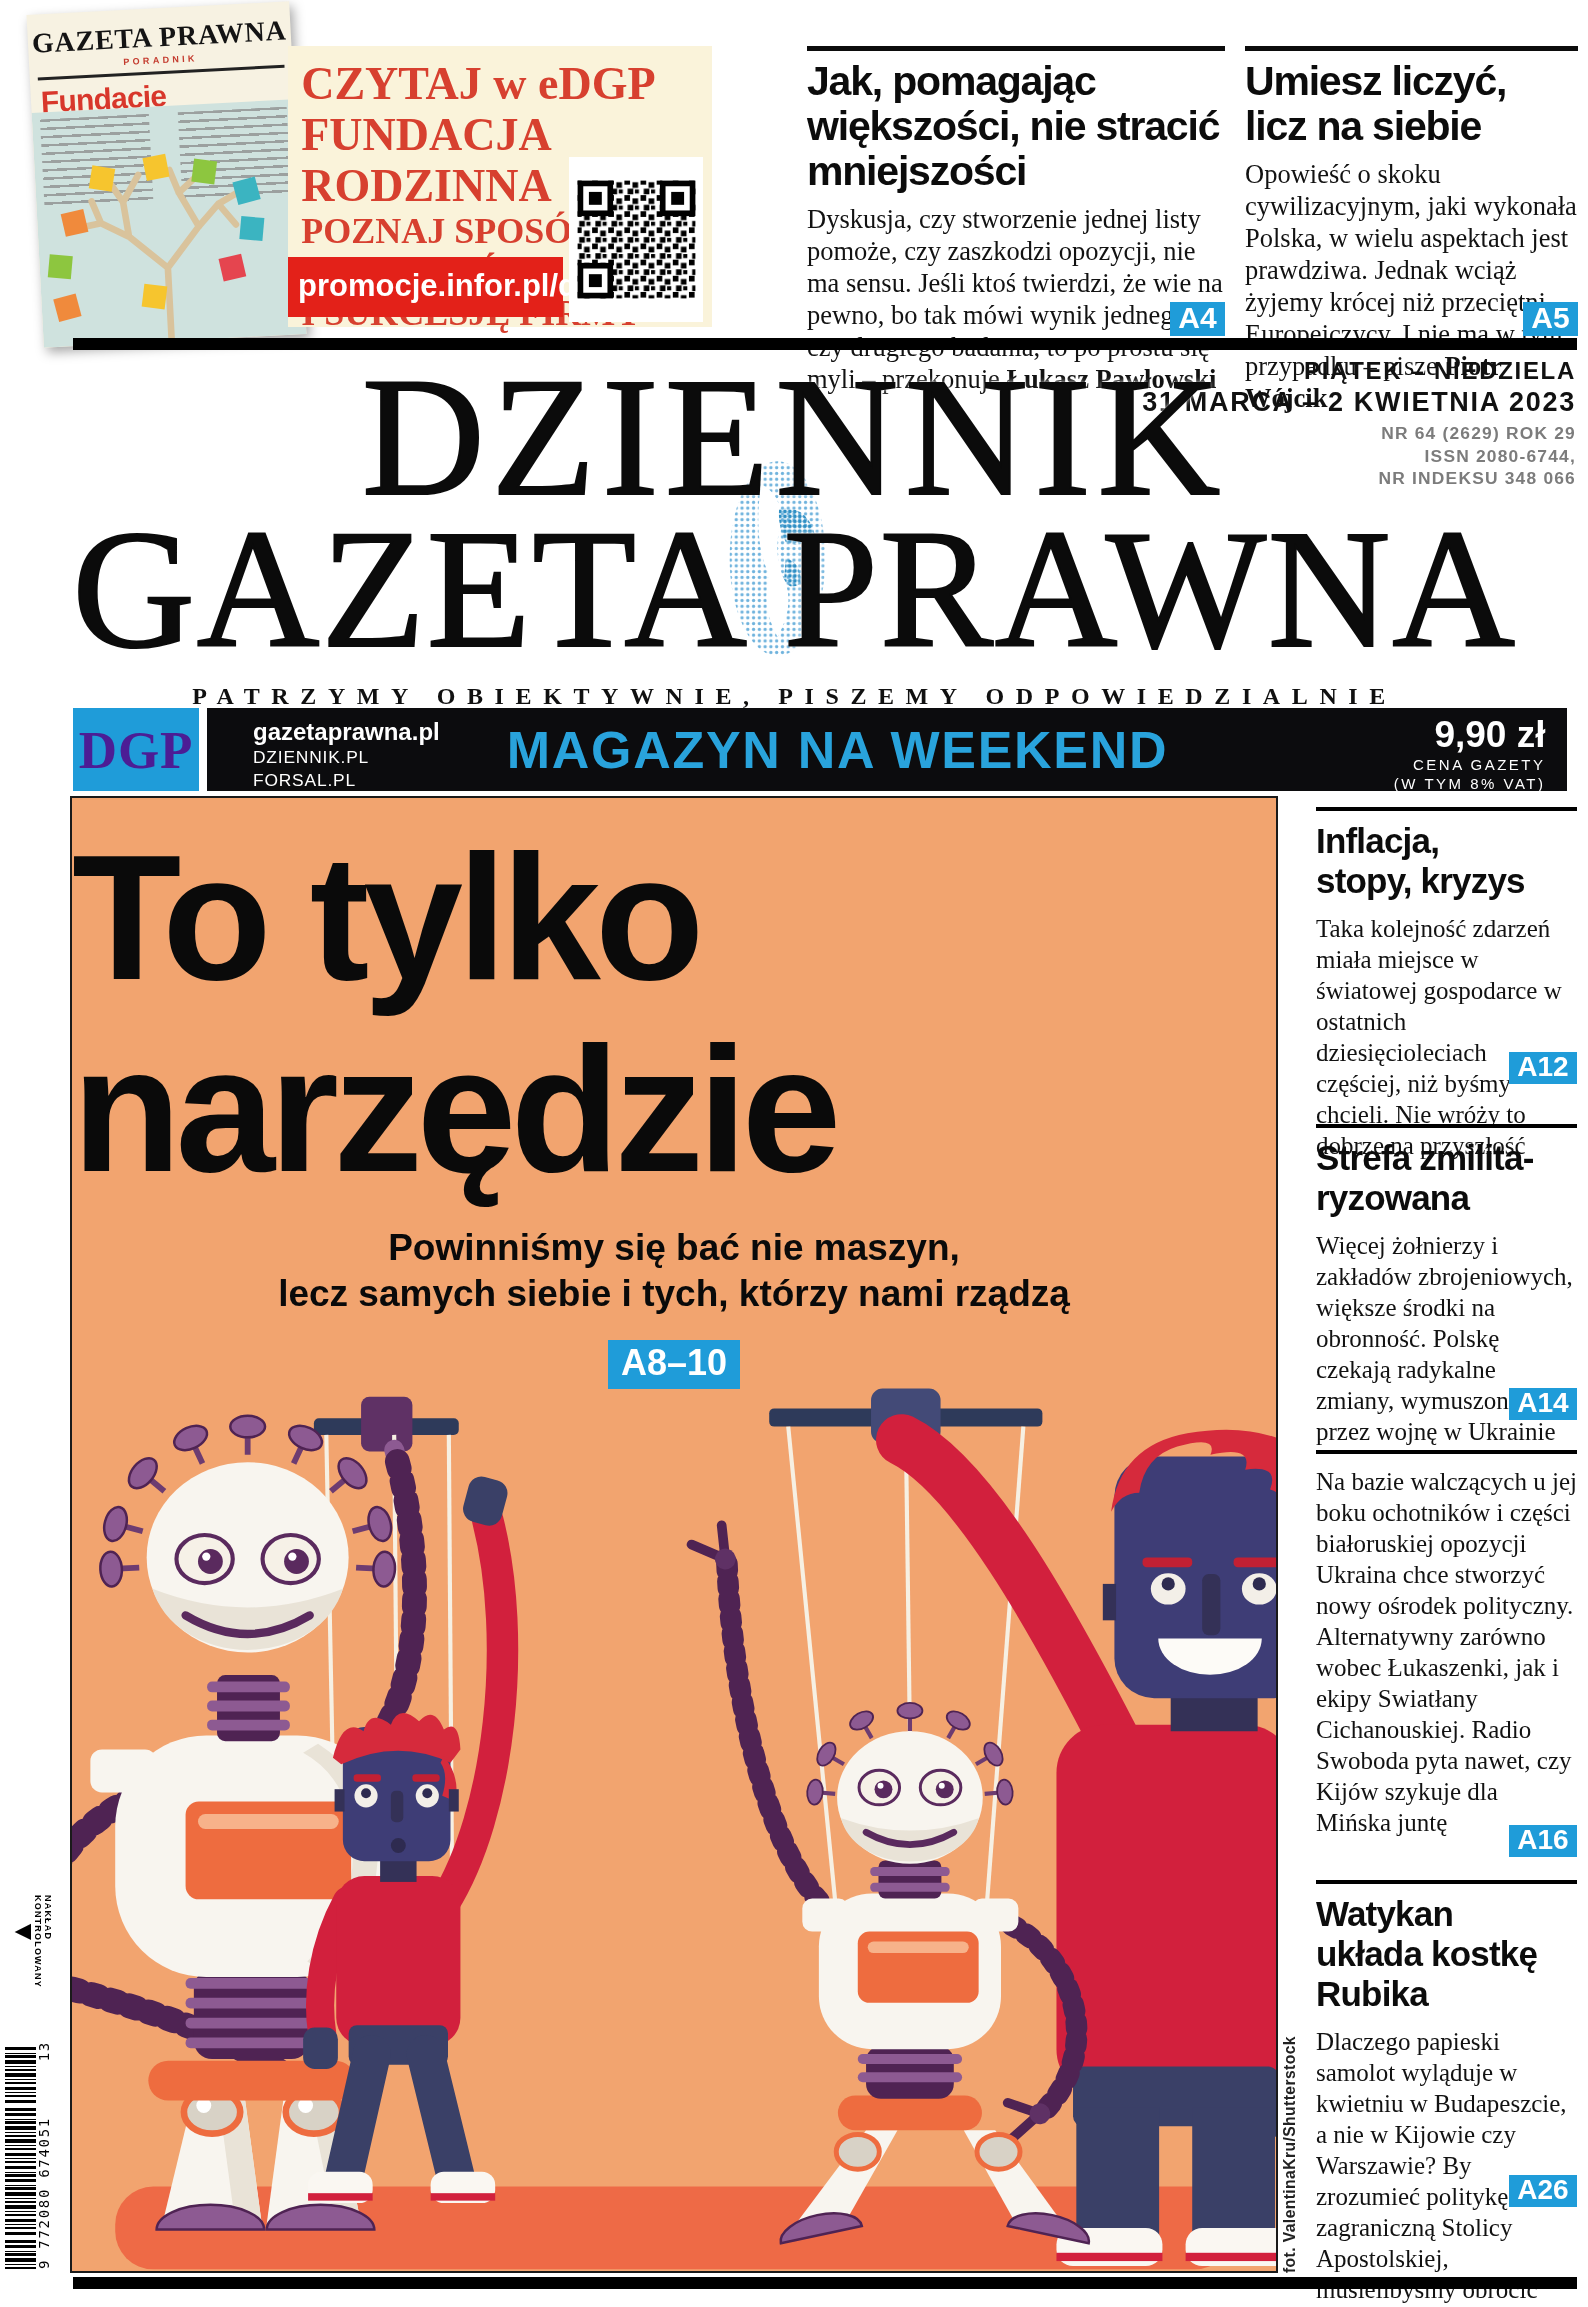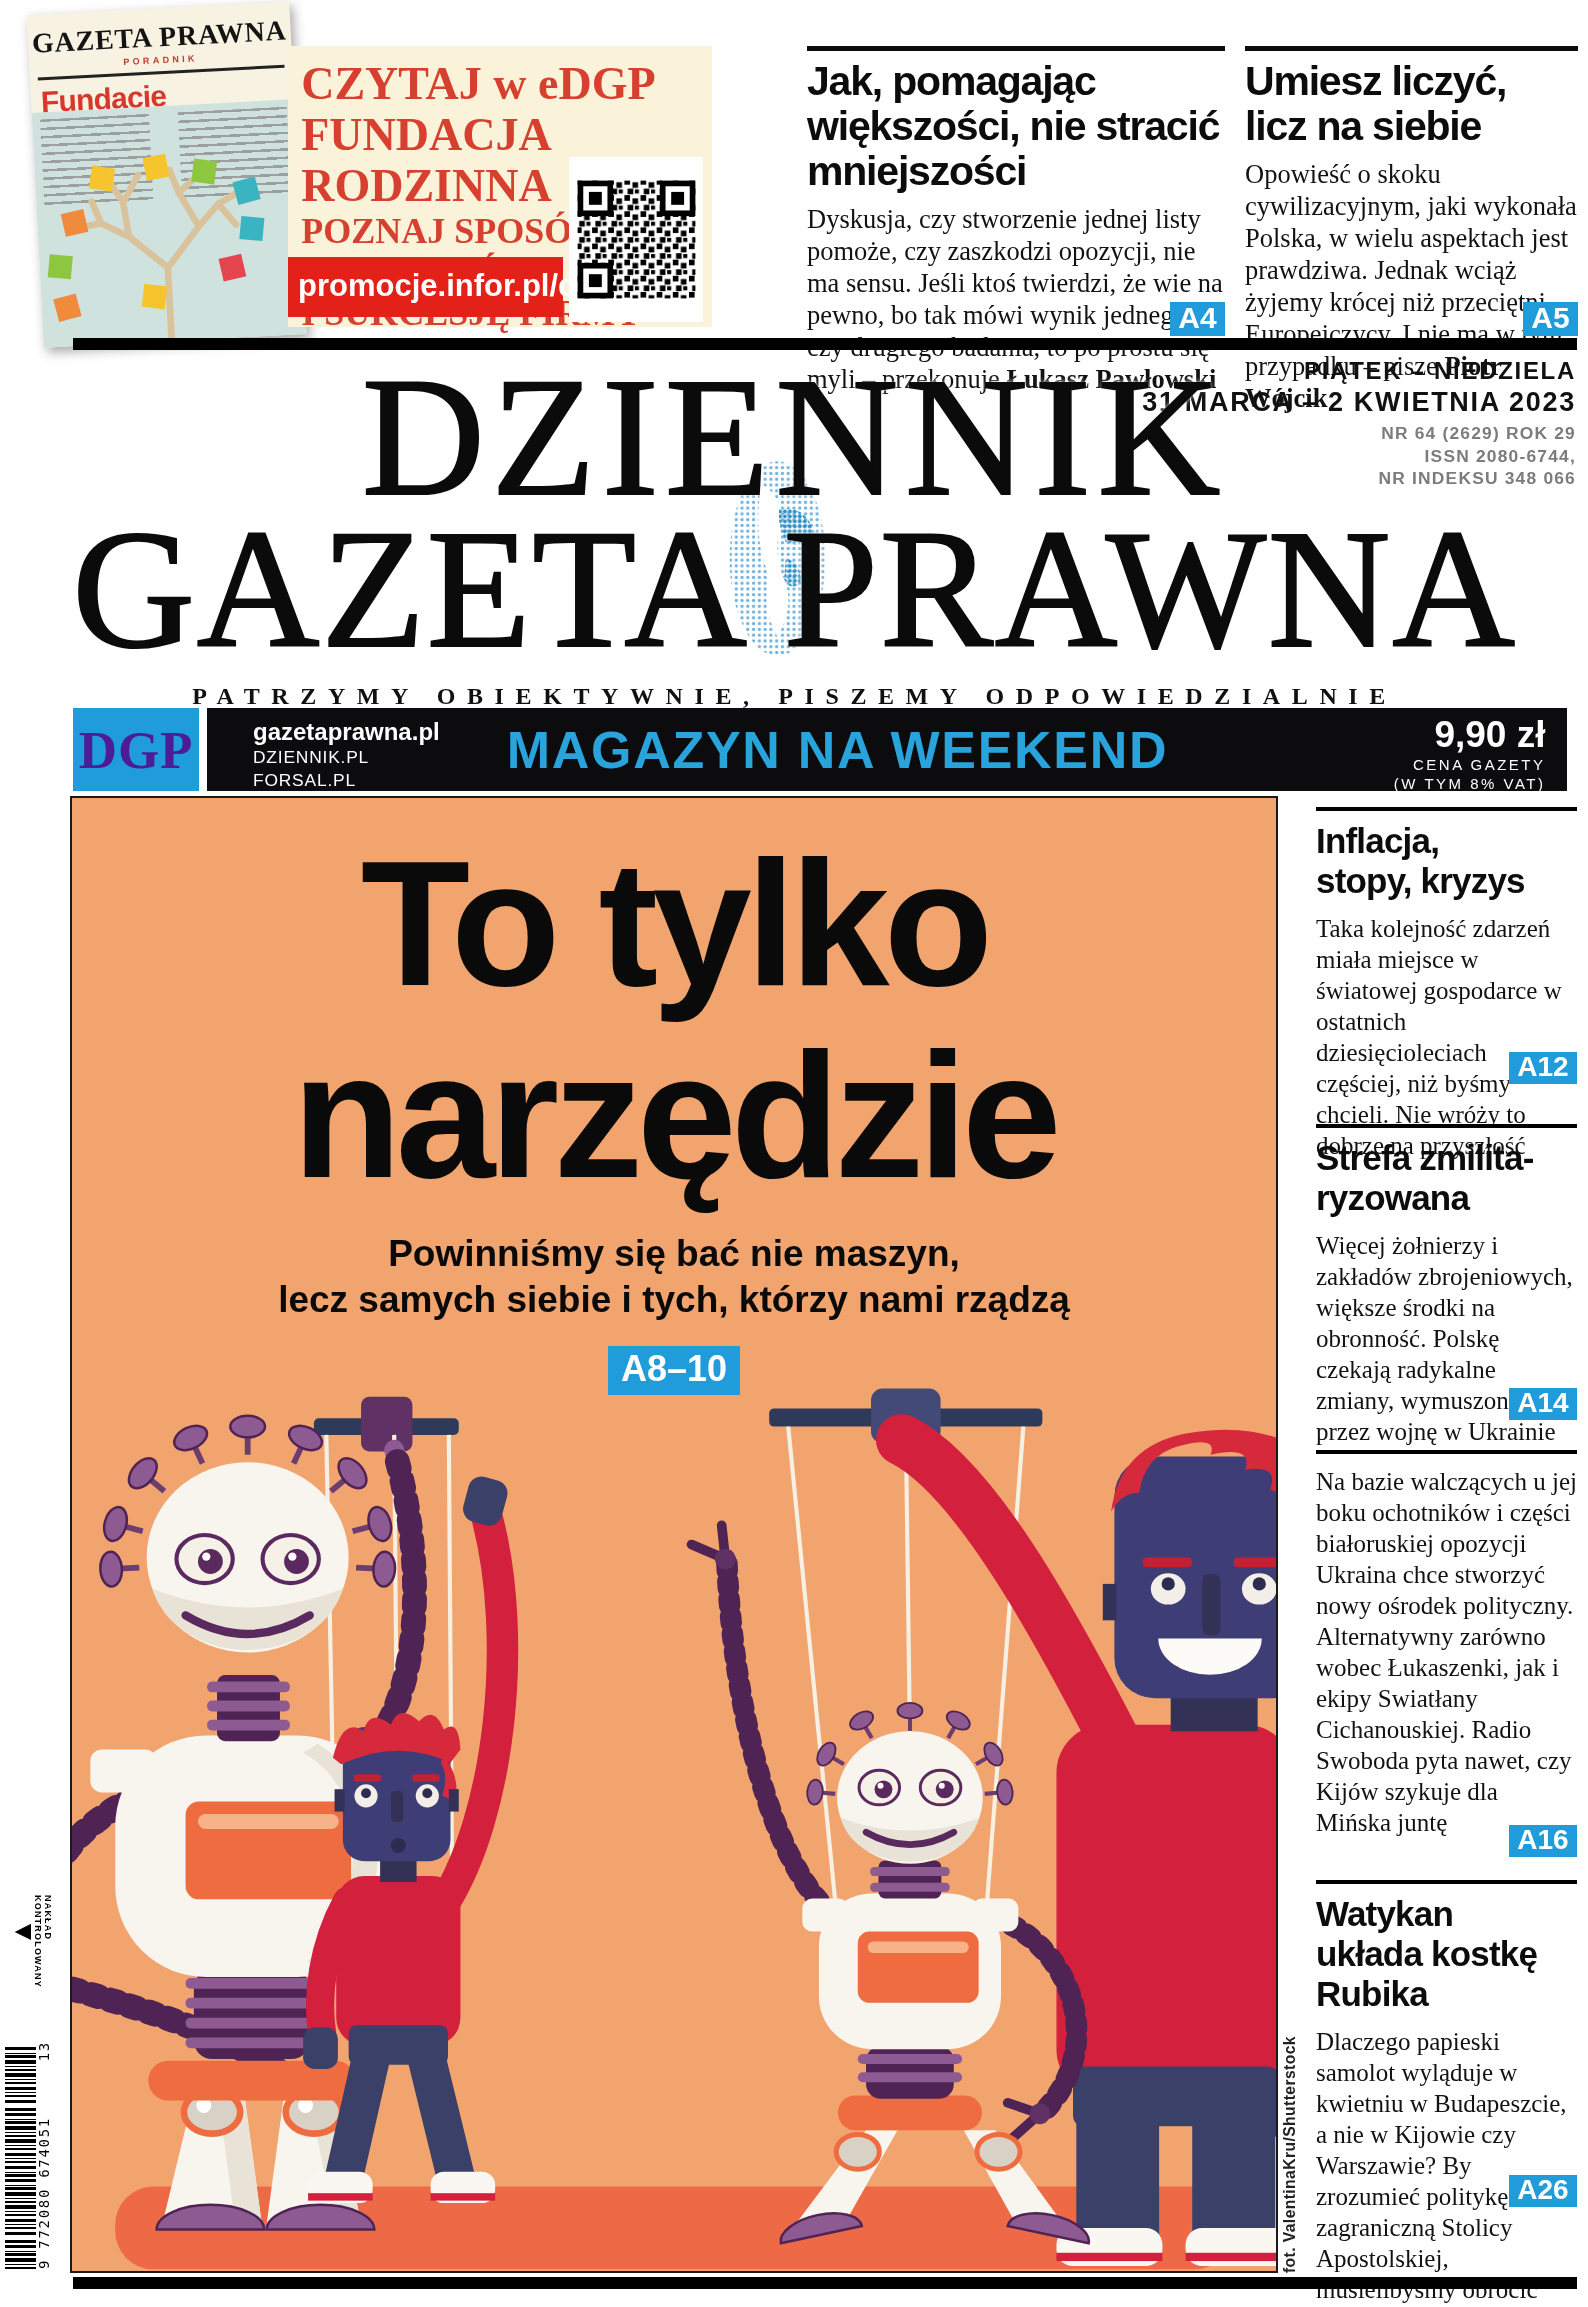--- a/index.html
+++ b/index.html
@@ -69,21 +69,21 @@
   .site2{font-size:17.4px;letter-spacing:0.8px;line-height:21.5px;margin-top:1.7px;}
   .mag{position:absolute;left:0;right:99px;top:0;height:83px;display:flex;align-items:center;justify-content:center;
        color:#29a3dc;font-size:52px;font-weight:bold;letter-spacing:1.7px;}
   .price{position:absolute;right:21.5px;top:6.6px;text-align:right;color:#fff;}
   .price1{font-size:37px;font-weight:bold;line-height:40px;}
   .price2{font-size:15px;letter-spacing:2.5px;line-height:19px;}
 
   
   .main{left:70px;top:796px;width:1208px;height:1477px;background:#f2a46f;
         border:2.5px solid #1a1a1a;box-sizing:border-box;}
-  .headline{text-align:center;padding-top:29px;font-size:179px;line-height:192px;font-weight:bold;
+  .headline{padding-top:23px;font-size:179px;line-height:192px;font-weight:bold;
             letter-spacing:-5.8px;color:#0a0a0a;}
   .subtitle{text-align:center;margin-top:20px;font-size:37px;line-height:46px;font-weight:bold;color:#0a0a0a;}
   .mbadge{display:block;width:fit-content;margin:23px auto 0;background:#1f9cd9;color:#fff;
           font-size:36px;font-weight:bold;padding:1.7px 13.2px 5.8px;}
   .illu{position:absolute;left:0;bottom:0;width:100%;height:904px;}
 
   .credit{left:1281px;top:2021px;height:252px;writing-mode:vertical-rl;transform:rotate(180deg);
           font-size:15.7px;font-weight:bold;color:#222;letter-spacing:0.4px;}
 
   

